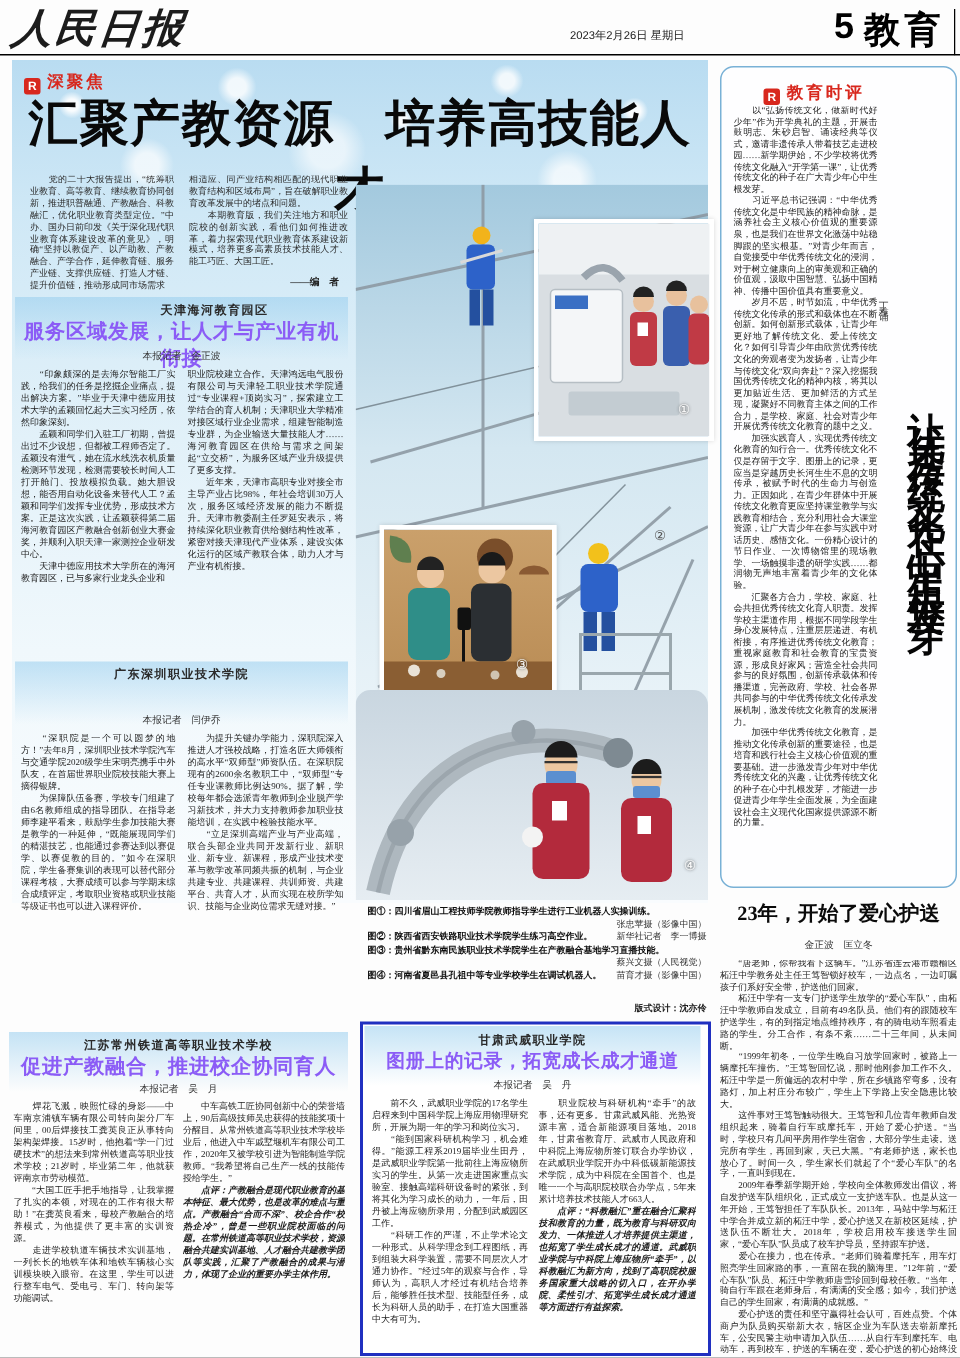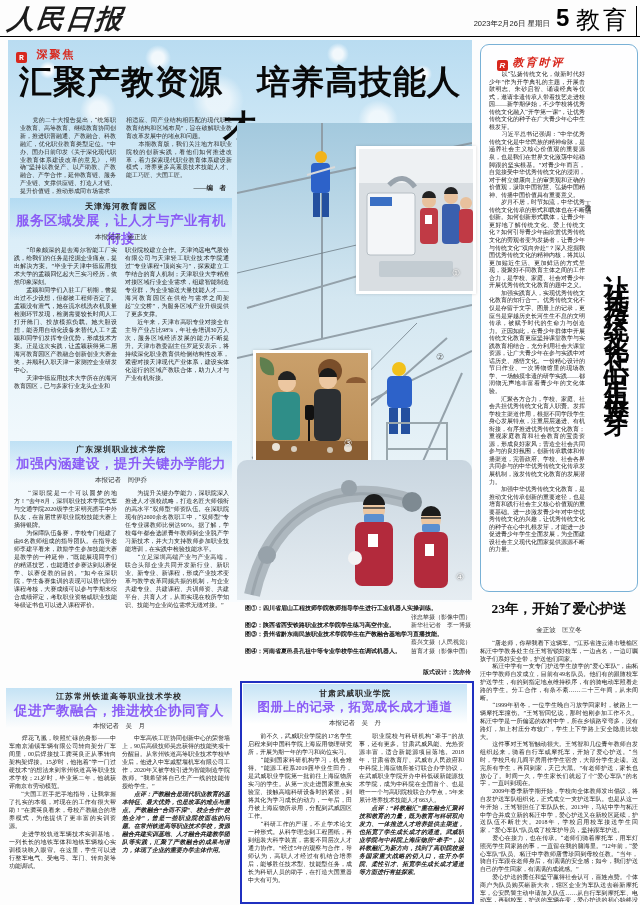--- a/index.html
+++ b/index.html
@@ -3,57 +3,57 @@
 <meta charset="utf-8">
 <style>
   html,body{margin:0;padding:0;background:#888;}
   #page{position:relative;width:640px;height:905px;background:#fdfdfd;overflow:hidden;
         font-family:"Liberation Serif","DejaVu Serif",serif;color:#111;}
   .sans{font-family:"Liberation Sans","DejaVu Sans",sans-serif;}
   .abs{position:absolute;}
   
   #masthead{left:8px;top:1px;font-size:27px;font-weight:bold;font-style:italic;
             transform:skewX(-6deg);color:#1c1c1c;letter-spacing:2px;}
-  #dateline{left:380px;top:19px;width:170px;text-align:right;font-size:7.5px;color:#222;}
+  #dateline{left:380px;top:19px;width:170px;text-align:left;font-size:7.5px;color:#222;}
   #pageno{left:556px;top:4px;font-size:24px;font-weight:900;color:#000;}
-  #sectionname{left:576px;top:4px;font-size:24px;font-weight:400;letter-spacing:3px;color:#000;}
+  #sectionname{left:576px;top:4px;font-size:24px;font-weight:700;letter-spacing:3px;color:#000;}
   #head-rule{left:0;top:36px;width:640px;height:0;border-top:1.6px solid #000;}
   #head-corner{left:636px;top:6px;width:0;height:31px;border-left:1.6px solid #000;border-radius:0 0 4px 0;}
   
   #panel{left:8px;top:40px;width:464px;height:562px;
      background:linear-gradient(180deg,#b9dcf1 0%,#cfe8f6 18%,#e2f1f9 45%,#f0f8fc 70%,#f9fcfe 100%);}
   #panel .bokeh{position:absolute;inset:0;pointer-events:none;background-image:
      radial-gradient(circle at 40px 30px, rgba(255,255,255,.9) 0 4px, rgba(255,255,255,0) 9px),
      radial-gradient(circle at 150px 18px, rgba(255,255,255,.8) 0 6px, rgba(255,255,255,0) 13px),
      radial-gradient(circle at 260px 40px, rgba(255,255,255,.9) 0 3px, rgba(255,255,255,0) 8px),
      radial-gradient(circle at 330px 14px, rgba(255,255,255,.8) 0 5px, rgba(255,255,255,0) 11px),
      radial-gradient(circle at 415px 34px, rgba(255,255,255,.9) 0 4px, rgba(255,255,255,0) 9px),
      radial-gradient(circle at 90px 70px, rgba(255,255,255,.7) 0 8px, rgba(255,255,255,0) 18px),
      radial-gradient(circle at 370px 80px, rgba(255,255,255,.7) 0 9px, rgba(255,255,255,0) 20px),
      radial-gradient(circle at 210px 60px, rgba(255,255,255,.6) 0 12px, rgba(255,255,255,0) 26px);}
   .red-chip{display:inline-block;width:11px;height:11px;background:#d8281e;border-radius:2px;
             color:#fff;font-size:8px;font-weight:bold;text-align:center;line-height:11px;vertical-align:-2px;}
   .sec-label{font-size:11px;font-weight:bold;color:#d8281e;letter-spacing:2px;}
-  #focus-banner{left:16px;top:45px;font-family:Liberation Mono, monospace;}
+  #focus-banner{left:16px;top:45px;}
   #main-headline{left:12px;top:60px;width:456px;text-align:center;font-size:33px;font-weight:900;
                  letter-spacing:1px;color:#090909;}
   .intro{font-size:6px;line-height:7.9px;text-align:justify;color:#2b2b2b;overflow:hidden;white-space:pre-line;}
   #intro1{left:20px;top:117px;width:96px;height:80px;}
   #intro2{left:126px;top:117px;width:106px;height:64px;}
   #editor-sign{left:126px;top:184px;width:100px;text-align:right;font-size:6.5px;font-weight:bold;color:#222;}
   
   .head-tint{background:linear-gradient(180deg,rgba(150,205,238,.55),rgba(255,255,255,0));}
   .kicker{text-align:center;font-size:8px;font-weight:bold;color:#2a2a2a;letter-spacing:1px;}
   .headline-m{text-align:center;font-size:13.5px;font-weight:900;color:#8b5cf6;letter-spacing:.5px;}
   .byline{text-align:center;font-size:6.5px;color:#333;}
   .body-col{font-size:6px;line-height:8px;text-align:justify;color:#1d1d1d;overflow:hidden;white-space:pre-line;}
   .comment{font-style:italic;font-weight:bold;}
   
   #t-tint{left:10px;top:198px;width:222px;height:42px;}
-  #t-kicker{left:10px;top:201px;width:222px;}
+  #t-kicker{left:10px;top:201px;width:222px;padding-left:22px;}
   #t-headline{left:10px;top:212px;width:222px;}
   #t-byline{left:10px;top:233px;width:222px;}
   #t-col1{left:14px;top:246px;width:103px;height:190px;}
   #t-col2{left:125px;top:246px;width:104px;height:190px;}
   
   #s-tint{left:10px;top:441px;width:222px;height:42px;}
   #s-kicker{left:10px;top:444px;width:222px;}
   #s-headline{left:10px;top:455px;width:222px;}
   #s-byline{left:10px;top:476px;width:222px;}
   #s-col1{left:14px;top:489px;width:103px;height:194px;}
@@ -82,21 +82,21 @@
   .pnum{position:absolute;color:#fff;font-size:9px;text-shadow:0 0 2px #333;}
   
   #captions{left:245px;top:604px;width:226px;font-size:6px;line-height:8.6px;}
   .cap{display:flex;flex-wrap:wrap;justify-content:space-between;}
   .cap-t{font-weight:bold;color:#0e0e0e;text-align:justify;}
   .cap-c{margin-left:auto;color:#333;}
   #design-credit{left:245px;top:668px;width:226px;text-align:right;font-size:6px;font-weight:bold;color:#222;}
   
   #cmt-box{left:480px;top:44px;width:156px;height:546px;background:#fefeff;
            border:1.5px solid #79b1d6;border-radius:9px;}
-  #cmt-label{left:497px;top:52px;font-style:italic;}
+  #cmt-label{left:509px;top:52px;}
   #cmt-body{left:489px;top:71px;width:96px;height:506px;font-size:6px;line-height:7.55px;
             text-align:justify;color:#222;overflow:hidden;white-space:pre-line;}
   #cmt-author{left:583px;top:196px;writing-mode:vertical-rl;text-orientation:upright;
               font-size:6.5px;letter-spacing:3px;color:#333;}
   #cmt-vtitle{left:594px;top:76px;height:502px;width:40px;writing-mode:vertical-rl;text-orientation:upright;
               font-size:25px;font-weight:900;letter-spacing:10.5px;color:#050505;text-align:center;}
   
   #g-headline{left:478px;top:600px;width:162px;text-align:center;font-size:13.5px;font-weight:bold;color:#0a0a0a;}
   #g-byline{left:478px;top:626px;width:162px;text-align:center;font-size:6.5px;color:#333;}
   #g-body{left:480px;top:640px;width:158px;height:262px;font-size:6px;line-height:7.8px;
@@ -132,21 +132,20 @@
   <div class="abs sans headline-m" id="t-headline">服务区域发展，让人才与产业有机衔接</div>
   <div class="abs byline" id="t-byline">本报记者　金正波</div>
   <div class="abs body-col" id="t-col1">　　“印象颇深的是去海尔智能工厂实践，给我们的任务是挖掘企业痛点，提出解决方案。”毕业于天津中德应用技术大学的孟颖回忆起大三实习经历，依然印象深刻。
 　　孟颖和同学们入驻工厂初期，曾提出过不少设想，但都被工程师否定了。孟颖没有泄气，她在流水线洗衣机质量检测环节发现，检测需要较长时间人工打开舱门、投放模拟负载。她大胆设想，能否用自动化设备来替代人工？孟颖和同学们发挥专业优势，形成技术方案。正是这次实践，让孟颖获得第二届海河教育园区产教融合创新创业大赛金奖，并顺利入职天津一家测控企业研发中心。
 　　天津中德应用技术大学所在的海河教育园区，已与多家行业龙头企业和</div>
   <div class="abs body-col" id="t-col2">职业院校建立合作。天津鸿远电气股份有限公司与天津轻工职业技术学院通过“专业课程+顶岗实习”，探索建立工学结合的育人机制；天津职业大学精准对接区域行业企业需求，组建智能制造专业群，为企业输送大量技能人才……海河教育园区在供给与需求之间架起“立交桥”，为服务区域产业升级提供了更多支撑。
 　　近年来，天津市高职专业对接全市主导产业占比98%，年社会培训30万人次，服务区域经济发展的能力不断提升。天津市教委副主任罗延安表示，将持续深化职业教育供给侧结构性改革，紧密对接天津现代产业体系，建设实体化运行的区域产教联合体，助力人才与产业有机衔接。</div>
 
   <div class="abs head-tint" id="s-tint"></div>
   <div class="abs sans kicker" id="s-kicker">广东深圳职业技术学院</div>
-  <div class="abs sans headline-m" id="s-headline">加强内涵建设，提升关键办学能力</div>
   <div class="abs byline" id="s-byline">本报记者　闫伊乔</div>
   <div class="abs body-col" id="s-col1">　　“深职院是一个可以圆梦的地方！”去年8月，深圳职业技术学院汽车与交通学院2020级学生宋明亮携手中外队友，在首届世界职业院校技能大赛上摘得银牌。
 　　为保障队伍备赛，学校专门组建了由6名教师组成的指导团队。在指导老师李建平看来，鼓励学生参加技能大赛是教学的一种延伸，“既能展现同学们的精湛技艺，也能通过参赛达到以赛促学、以赛促教的目的。”如今在深职院，学生备赛集训的表现可以替代部分课程考核，大赛成绩可以参与学期末综合成绩评定，考取职业资格或职业技能等级证书也可以进入课程评价。</div>
   <div class="abs body-col" id="s-col2">　　为提升关键办学能力，深职院深入推进人才强校战略，打造名匠大师领衔的高水平“双师型”师资队伍。在深职院现有的2600余名教职工中，“双师型”专任专业课教师比例达90%。据了解，学校每年都会选派青年教师到企业脱产学习新技术，并大力支持教师参加职业技能培训，在实践中检验技能水平。
 　　“立足深圳高端产业与产业高端，联合头部企业共同开发新行业、新职业、新专业、新课程，形成产业技术变革与教学改革同频共振的机制，与企业共建专业、共建课程、共训师资、共建平台、共育人才，从而实现在校所学知识、技能与企业岗位需求无缝对接。”</div>
 
   <div class="photo" id="photo-main">
     <svg width="235" height="352" viewBox="0 0 235 352" xmlns="http://www.w3.org/2000/svg">
       <defs>
         <linearGradient id="sky" x1="0" y1="0" x2="0" y2="1">

